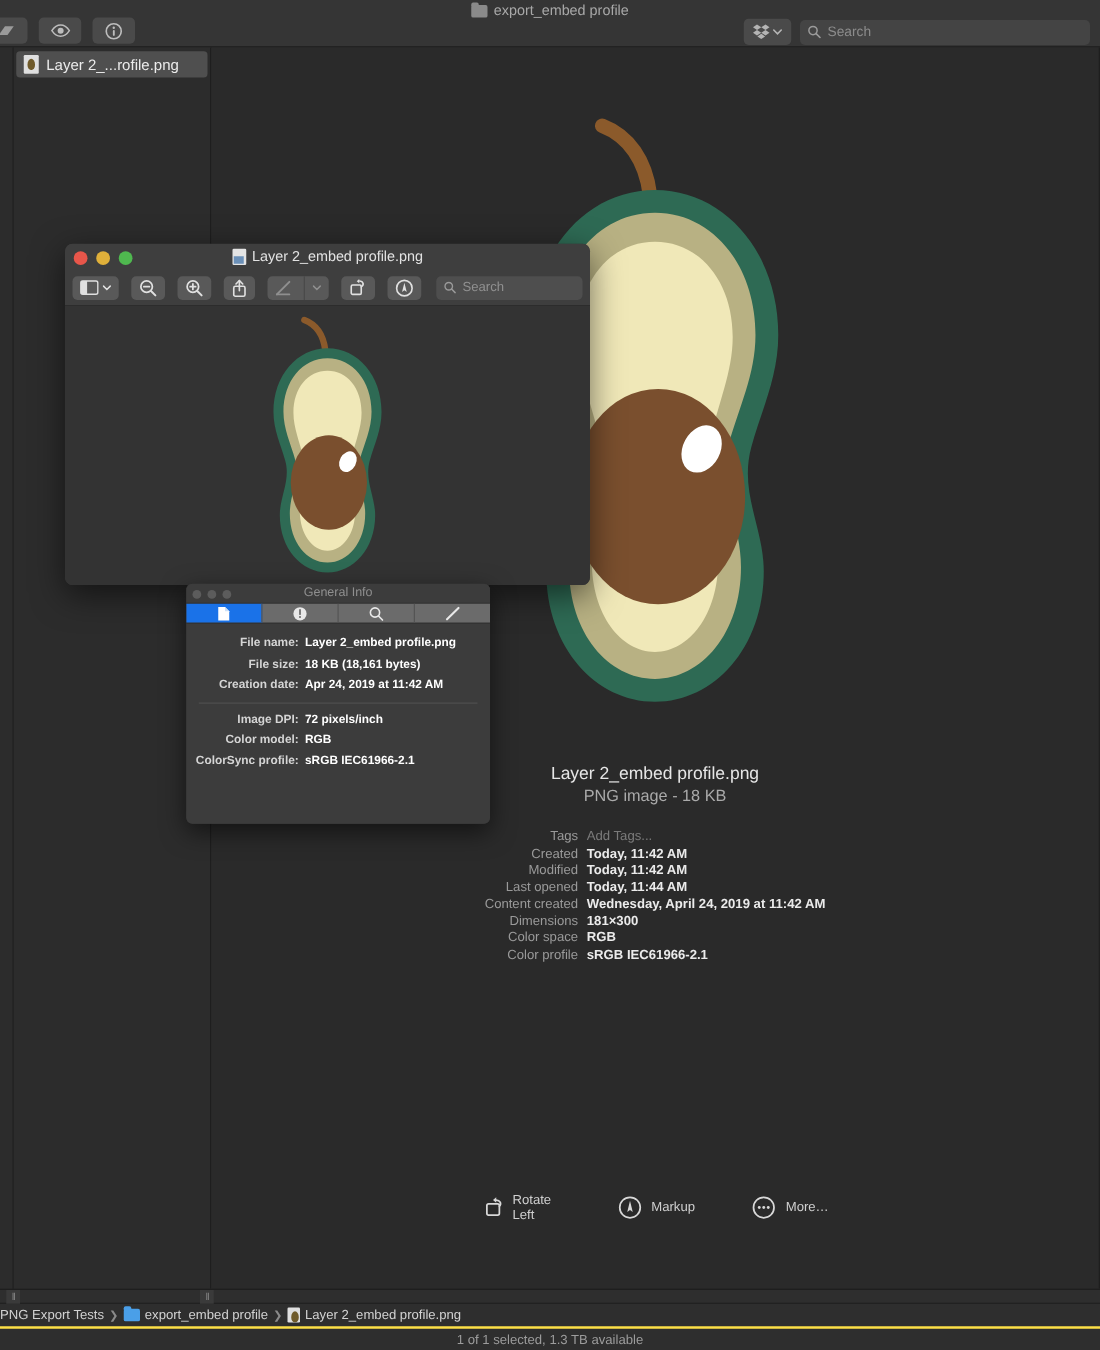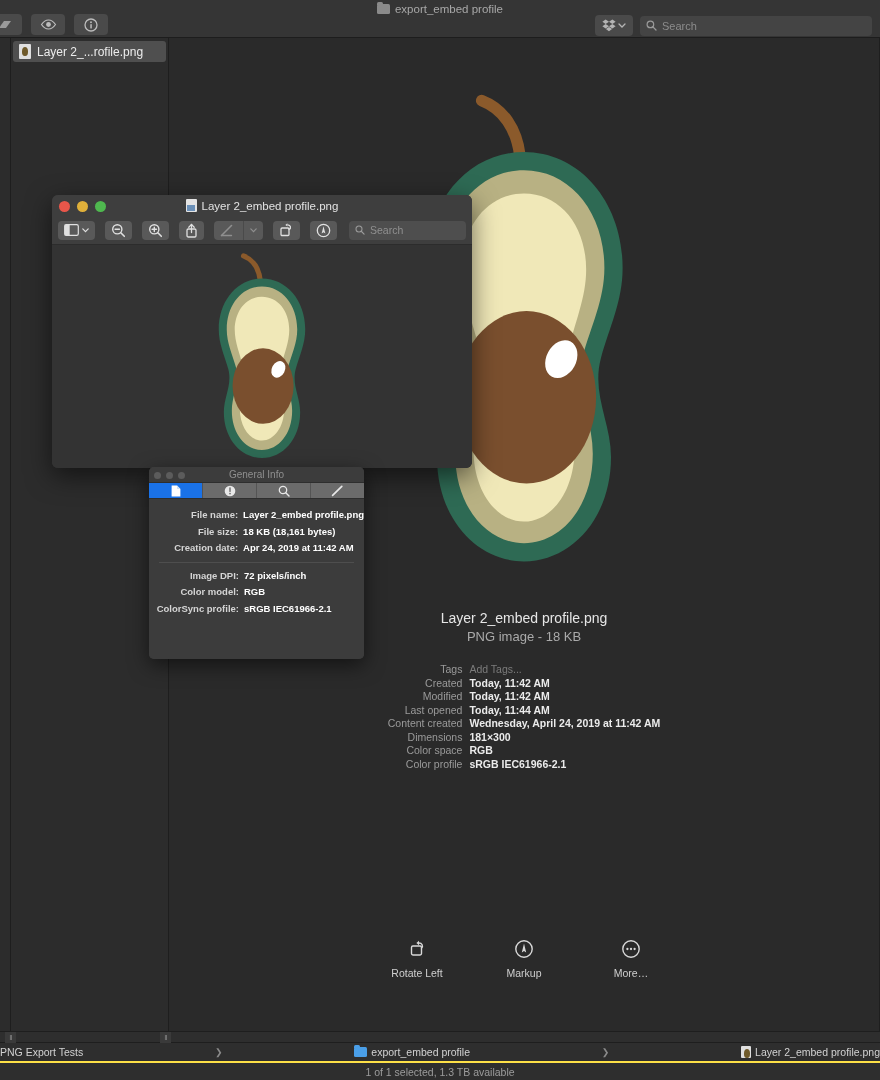--- a/index.html
+++ b/index.html
@@ -194,21 +194,21 @@
   .actions {
     position: absolute;
     bottom: 52px;
     left: 0; right: 0;
     display: flex;
     justify-content: center;
     gap: 43px;
   }
   .action {
     display: flex;
-    flex-direction: column;
+    flex-direction: row;
     align-items: center;
     gap: 5px;
     width: 64px;
   }
   .action-circle {
     width: 26px; height: 26px;
     border-radius: 50%;
     display: flex;
     align-items: center;
     justify-content: center;
@@ -239,21 +239,20 @@
     height: 19px;
     background: #2e2e2e;
     border-top: 1px solid #1e1e1e;
     display: flex;
     align-items: center;
     gap: 4px;
     padding-left: 0px;
     font-size: 10.5px;
     color: #d2d2d2;
     flex: 0 0 auto;
-    justify-content: space-between;
   }
   .path-sep { color: #8a8a8a; font-size: 9px; }
   .path-item { display: flex; align-items: center; gap: 4px; }
 
   .status-bar {
     height: 19px;
     background: #2e2e2e;
     border-top: 2px solid #fde047;
     display: flex;
     align-items: center;
@@ -360,21 +359,21 @@
     display: flex;
     align-items: center;
     justify-content: center;
     overflow: hidden;
   }
 
   
   #info-panel {
     position: absolute;
     left: 149px; top: 467px;
-    width: 215px; height: 192px;
+    width: 243px; height: 192px;
     background: #3c3c3c;
     border-radius: 5px;
     box-shadow: 0 6px 20px rgba(0,0,0,0.55);
     overflow: hidden;
     display: flex;
     flex-direction: column;
   }
   .ip-titlebar {
     height: 15px;
     background: #3c3c3c;

